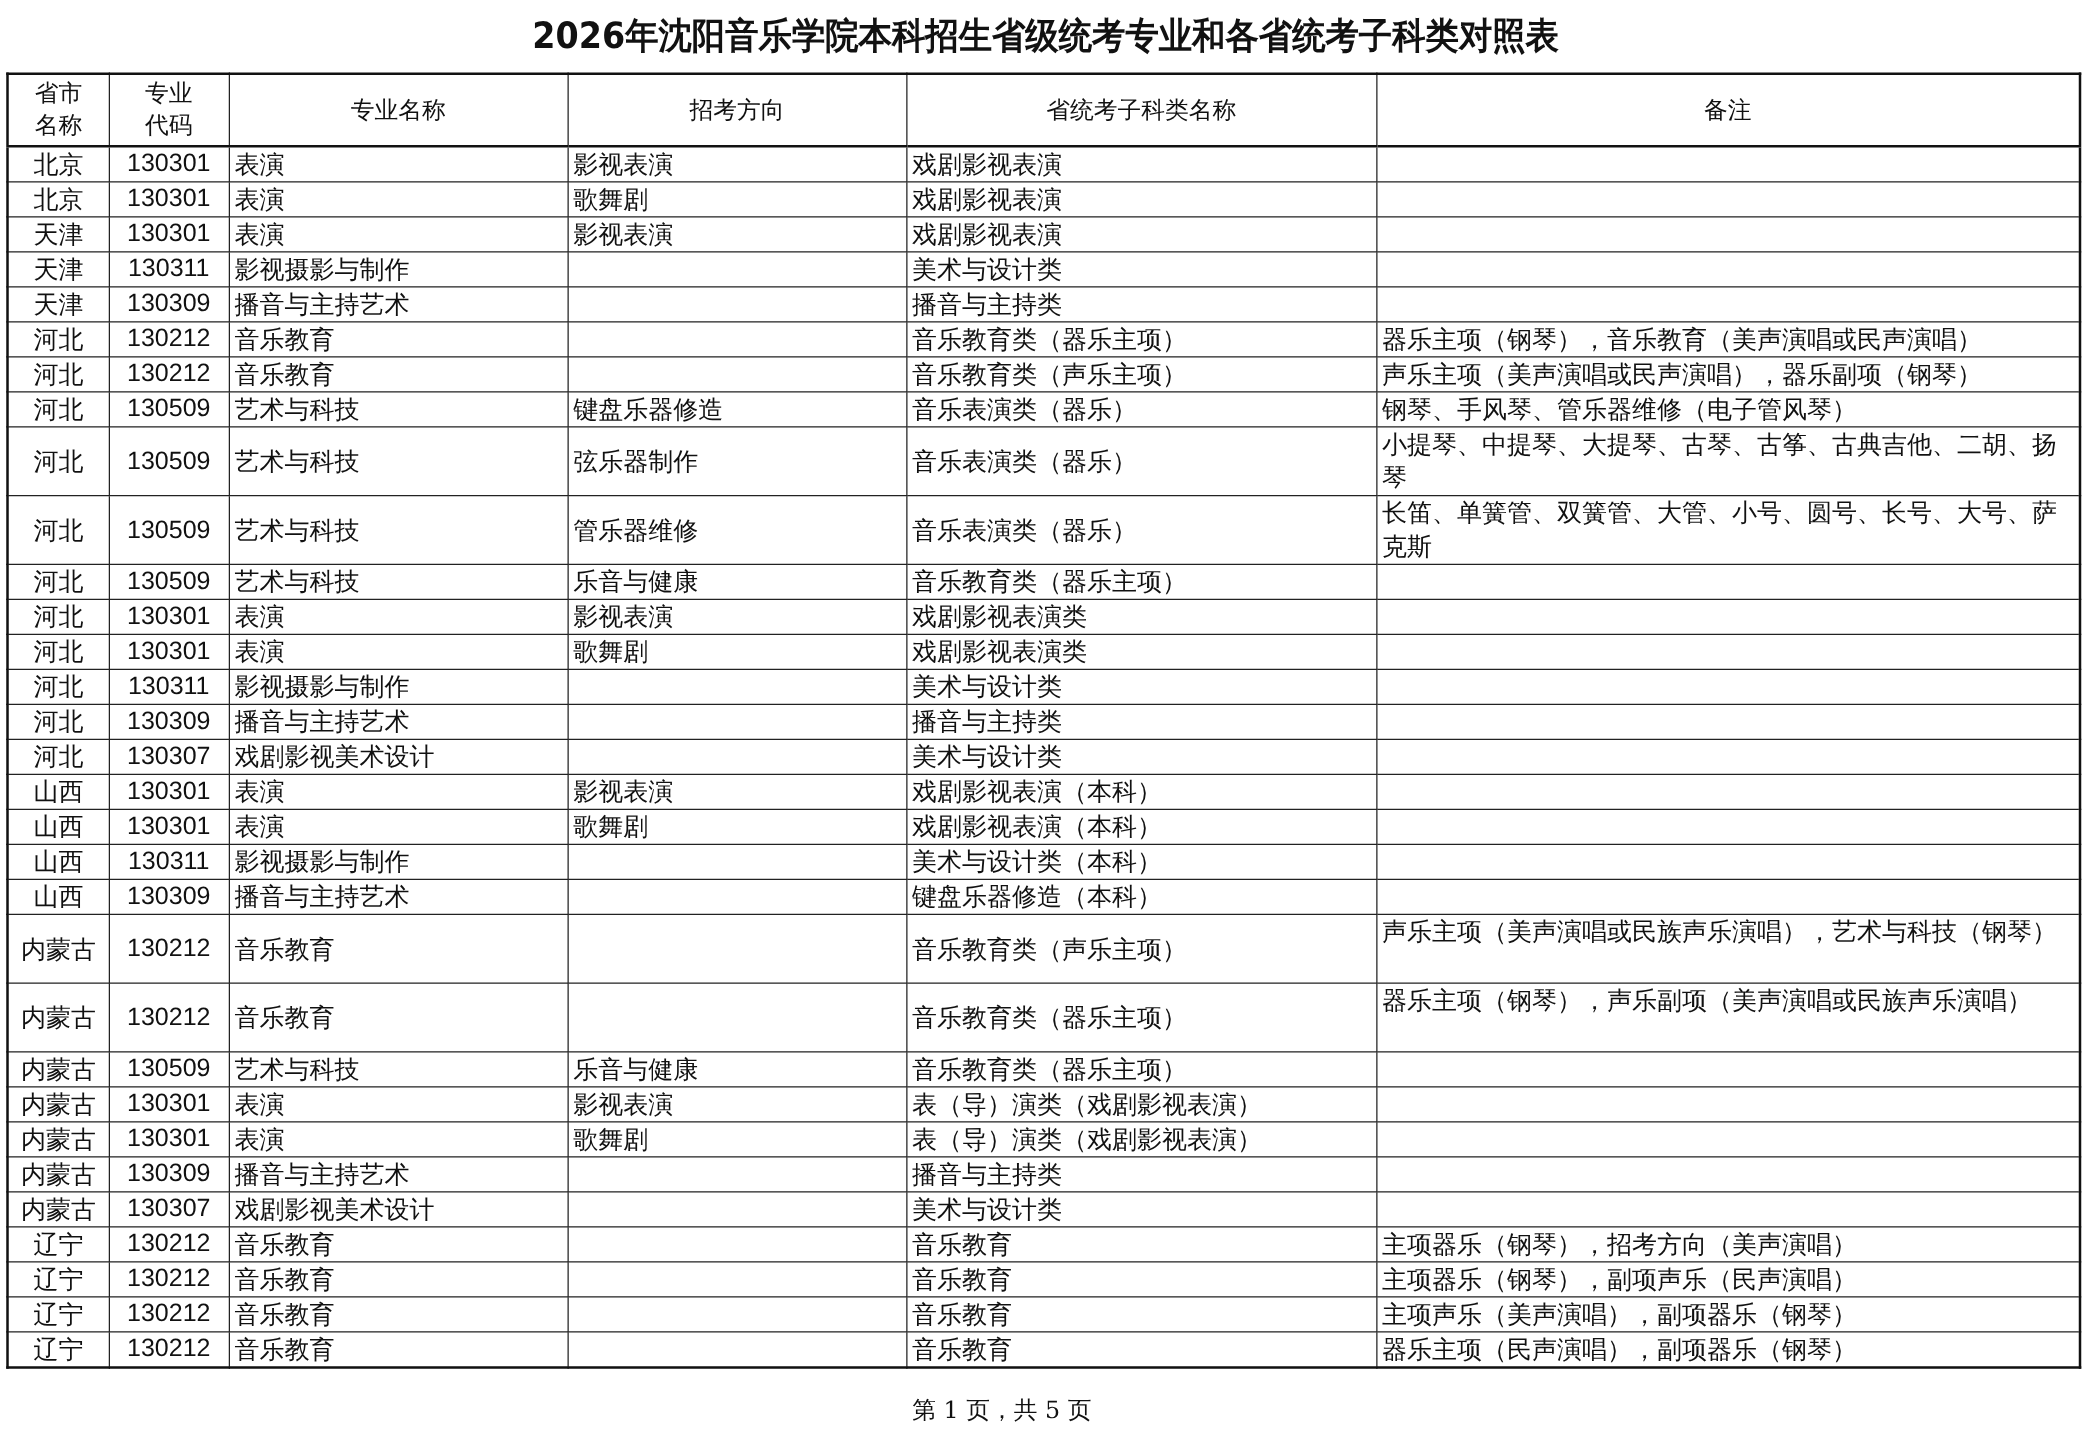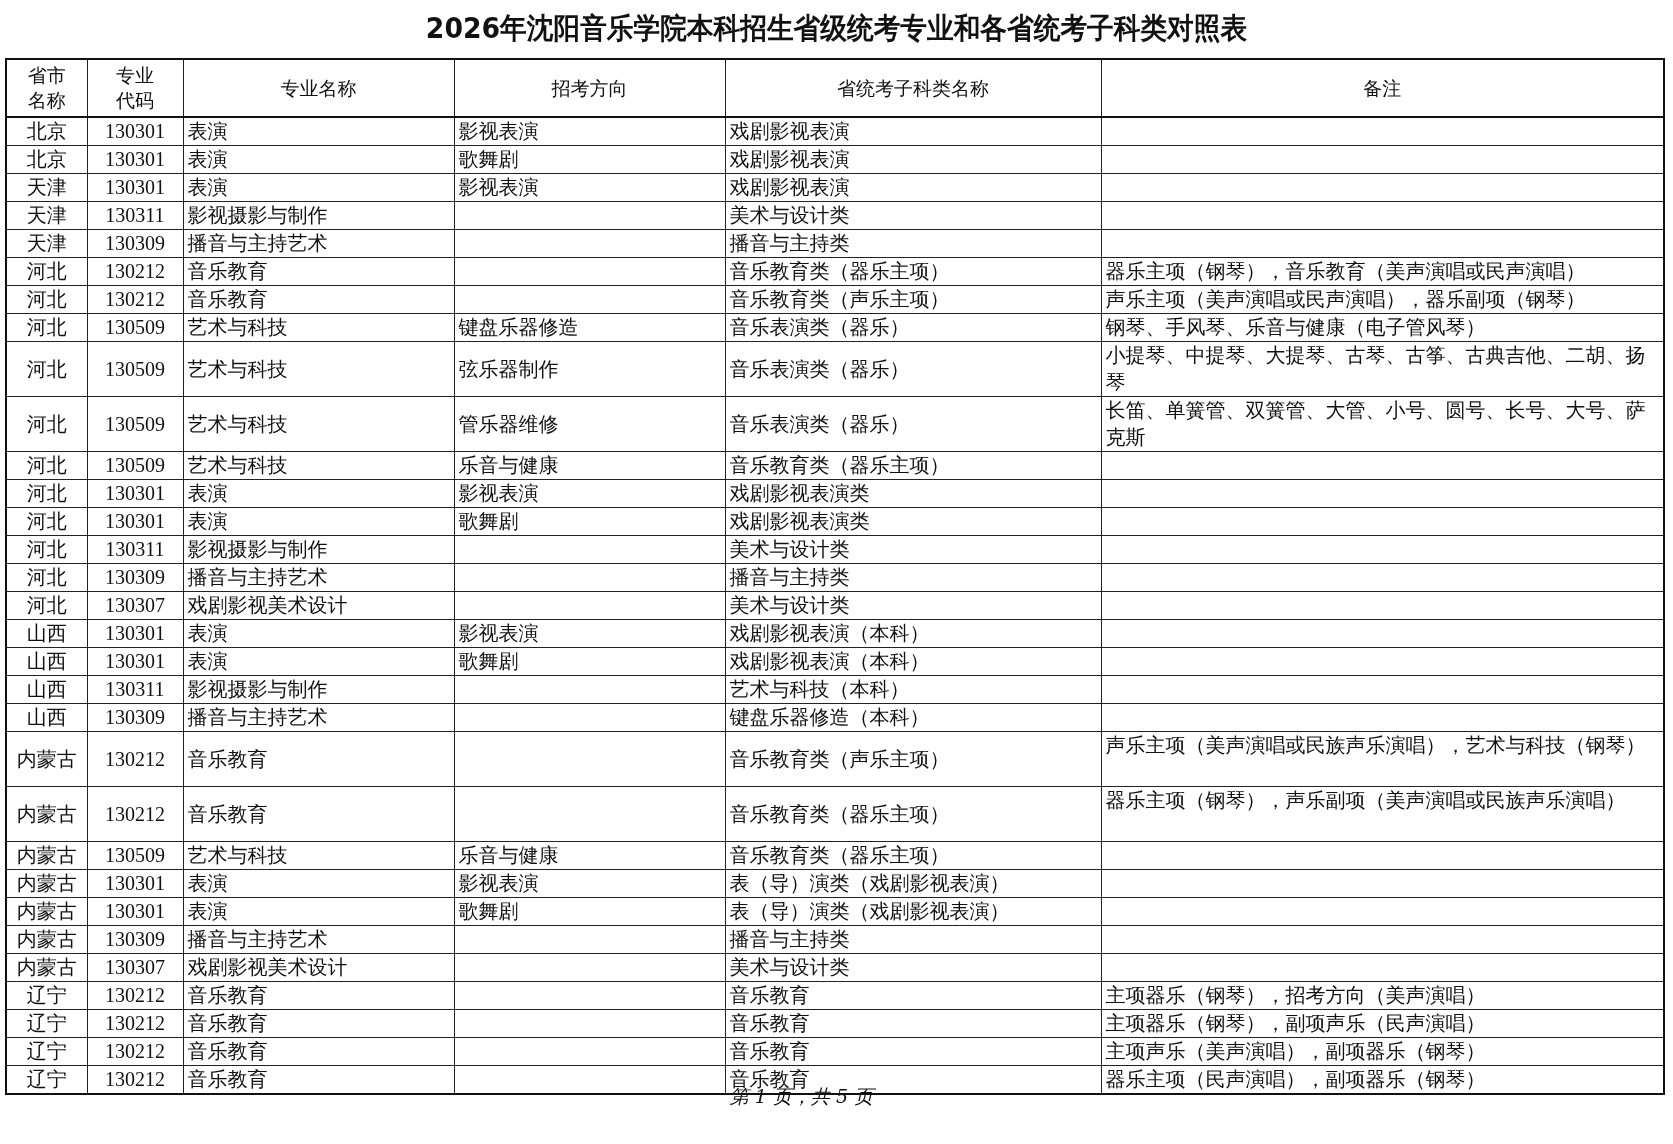--- a/index.html
+++ b/index.html
@@ -24,24 +24,24 @@
   }
   table.grid th {
     font-weight: normal; text-align: center; height: 56px; font-size: 19px; line-height: 25px;
     font-family: "DejaVu Sans", "Liberation Sans", sans-serif;
     border-bottom: 2.5px solid #111;
   }
   table.grid td { height: 26px; white-space: nowrap; }
   table.grid tr.tall td { height: 54px; }
   table.grid td.wrap { white-space: normal; line-height: 27px; vertical-align: top; margin-top: 24px; }
   td.c-prov, td.c-code { text-align: center; padding: 0 2px; }
-  td.c-code { font-family: Liberation Serif, serif; font-size: 21px; }
+  td.c-code { font-family: Liberation Sans, sans-serif; font-size: 21px; }
   .footer {
-    position: absolute; left: 0; top: 1083px; width: 1603px; text-align: center;
-    font-size: 19px; line-height: 26px; font-style: italic;
+    position: absolute; left: 0; top: 1115px; width: 1603px; text-align: center;
+    font-size: 19px; line-height: 26px;
   }
 </style>
 </head>
 <body>
 
 <div class="title">2026年沈阳音乐学院本科招生省级统考专业和各省统考子科类对照表</div>
 
 <table class="grid">
   <colgroup>
     <col style="width:81px">
@@ -123,21 +123,21 @@
         <td class="c-dir"></td>
         <td class="c-cat">音乐教育类（声乐主项）</td>
         <td class="c-rem">声乐主项（美声演唱或民声演唱），器乐副项（钢琴）</td>
       </tr>
       <tr>
         <td class="c-prov">河北</td>
         <td class="c-code">130509</td>
         <td class="c-major">艺术与科技</td>
         <td class="c-dir">键盘乐器修造</td>
         <td class="c-cat">音乐表演类（器乐）</td>
-        <td class="c-rem">钢琴、手风琴、乐音与健康（电子管风琴）</td>
+        <td class="c-rem">钢琴、手风琴、管乐器维修（电子管风琴）</td>
       </tr>
       <tr class="tall">
         <td class="c-prov">河北</td>
         <td class="c-code">130509</td>
         <td class="c-major">艺术与科技</td>
         <td class="c-dir">弦乐器制作</td>
         <td class="c-cat">音乐表演类（器乐）</td>
         <td class="c-rem wrap">小提琴、中提琴、大提琴、古琴、古筝、古典吉他、二胡、扬琴</td>
       </tr>
       <tr class="tall">
@@ -210,21 +210,21 @@
         <td class="c-major">表演</td>
         <td class="c-dir">歌舞剧</td>
         <td class="c-cat">戏剧影视表演（本科）</td>
         <td class="c-rem"></td>
       </tr>
       <tr>
         <td class="c-prov">山西</td>
         <td class="c-code">130311</td>
         <td class="c-major">影视摄影与制作</td>
         <td class="c-dir"></td>
-        <td class="c-cat">艺术与科技（本科）</td>
+        <td class="c-cat">美术与设计类（本科）</td>
         <td class="c-rem"></td>
       </tr>
       <tr>
         <td class="c-prov">山西</td>
         <td class="c-code">130309</td>
         <td class="c-major">播音与主持艺术</td>
         <td class="c-dir"></td>
         <td class="c-cat">键盘乐器修造（本科）</td>
         <td class="c-rem"></td>
       </tr>

